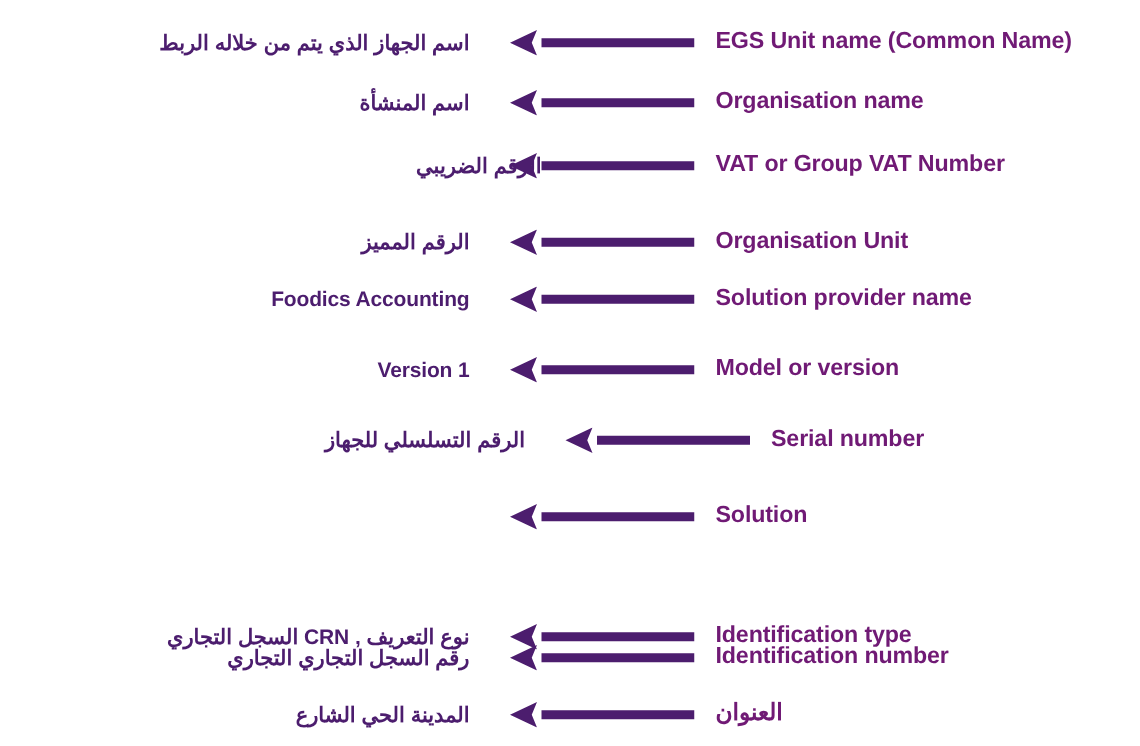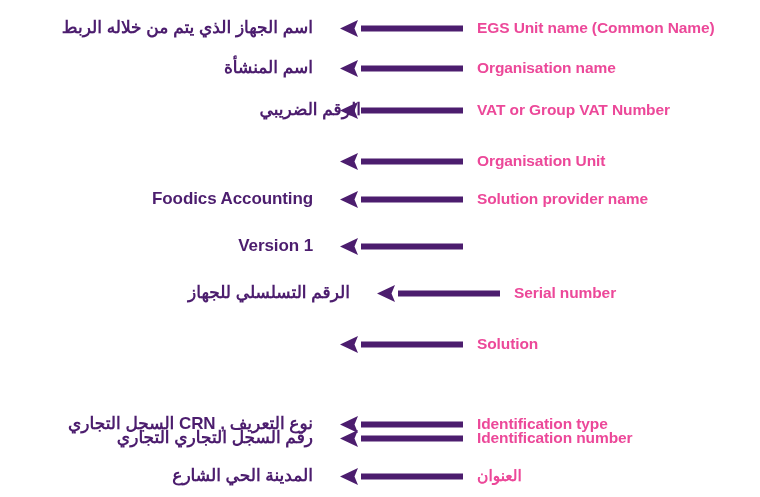--- a/index.html
+++ b/index.html
@@ -36,34 +36,34 @@
     right: 447px;      
     top: 0;
     height: 30px;
     line-height: 30px;
     white-space: nowrap;
     text-align: right;
     direction: rtl;
     unicode-bidi: embed;
     color: #4c1d6e;
     font-weight: bold;
-    font-size: 17px;
+    font-size: 14px;
     letter-spacing: -0.1px;
   }
 
   
   .english-label {
     position: absolute;
     left: 477px;
     top: 0;
     height: 30px;
     line-height: 30px;
     white-space: nowrap;
     text-align: left;
-    color: #ec4899;
+    color: #701a75;
     font-weight: bold;
     font-size: 15.5px;
     letter-spacing: -0.1px;
   }
 
   
   .arrow-connector {
     position: absolute;
     left: 339px;
     top: 7px;
@@ -105,20 +105,21 @@
       <div class="arabic-label">الرقم الضريبي</div>
       <div class="arrow-connector">
         <svg viewBox="0 0 124 17" xmlns="http://www.w3.org/2000/svg">
           <rect x="22" y="5.5" width="102" height="6" fill="#4c1d6e"></rect>
           <path d="M1 8.5 L19 0 L15.5 8.5 L19 17 Z" fill="#4c1d6e"></path>
         </svg>
       </div>
       <div class="english-label">VAT or Group VAT Number</div>
     </div>
     <div class="mapping-row" style="top: 146px;">
+      <div class="arabic-label">الرقم المميز</div>
       <div class="arrow-connector">
         <svg viewBox="0 0 124 17" xmlns="http://www.w3.org/2000/svg">
           <rect x="22" y="5.5" width="102" height="6" fill="#4c1d6e"></rect>
           <path d="M1 8.5 L19 0 L15.5 8.5 L19 17 Z" fill="#4c1d6e"></path>
         </svg>
       </div>
       <div class="english-label">Organisation Unit</div>
     </div>
     <div class="mapping-row" style="top: 184px;">
       <div class="arabic-label">Foodics Accounting</div>
@@ -131,20 +132,21 @@
       <div class="english-label">Solution provider name</div>
     </div>
     <div class="mapping-row" style="top: 231px;">
       <div class="arabic-label">Version 1</div>
       <div class="arrow-connector">
         <svg viewBox="0 0 124 17" xmlns="http://www.w3.org/2000/svg">
           <rect x="22" y="5.5" width="102" height="6" fill="#4c1d6e"></rect>
           <path d="M1 8.5 L19 0 L15.5 8.5 L19 17 Z" fill="#4c1d6e"></path>
         </svg>
       </div>
+      <div class="english-label">Model or version</div>
     </div>
     <div class="mapping-row" style="top: 278px; margin-left: 37px;">
       <div class="arabic-label">الرقم التسلسلي للجهاز</div>
       <div class="arrow-connector">
         <svg viewBox="0 0 124 17" xmlns="http://www.w3.org/2000/svg">
           <rect x="22" y="5.5" width="102" height="6" fill="#4c1d6e"></rect>
           <path d="M1 8.5 L19 0 L15.5 8.5 L19 17 Z" fill="#4c1d6e"></path>
         </svg>
       </div>
       <div class="english-label">Serial number</div>

